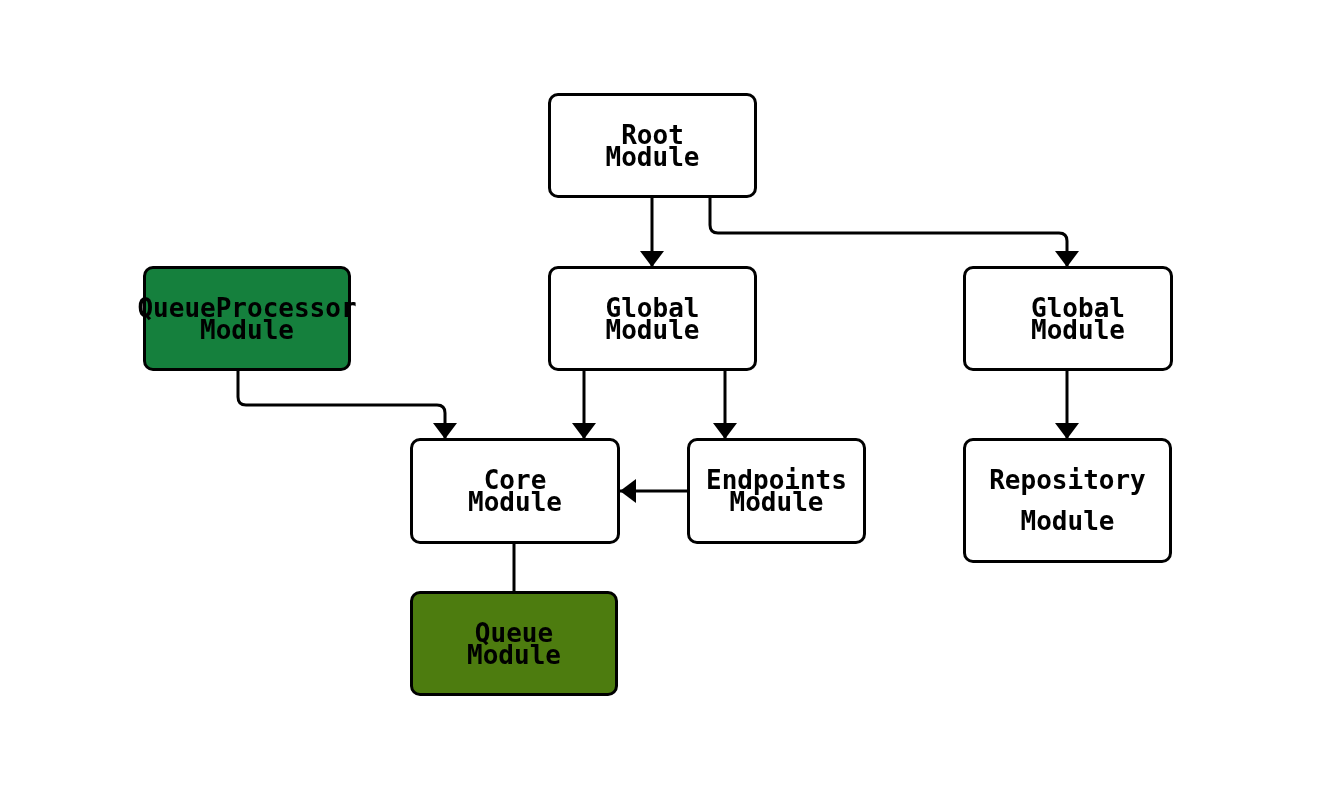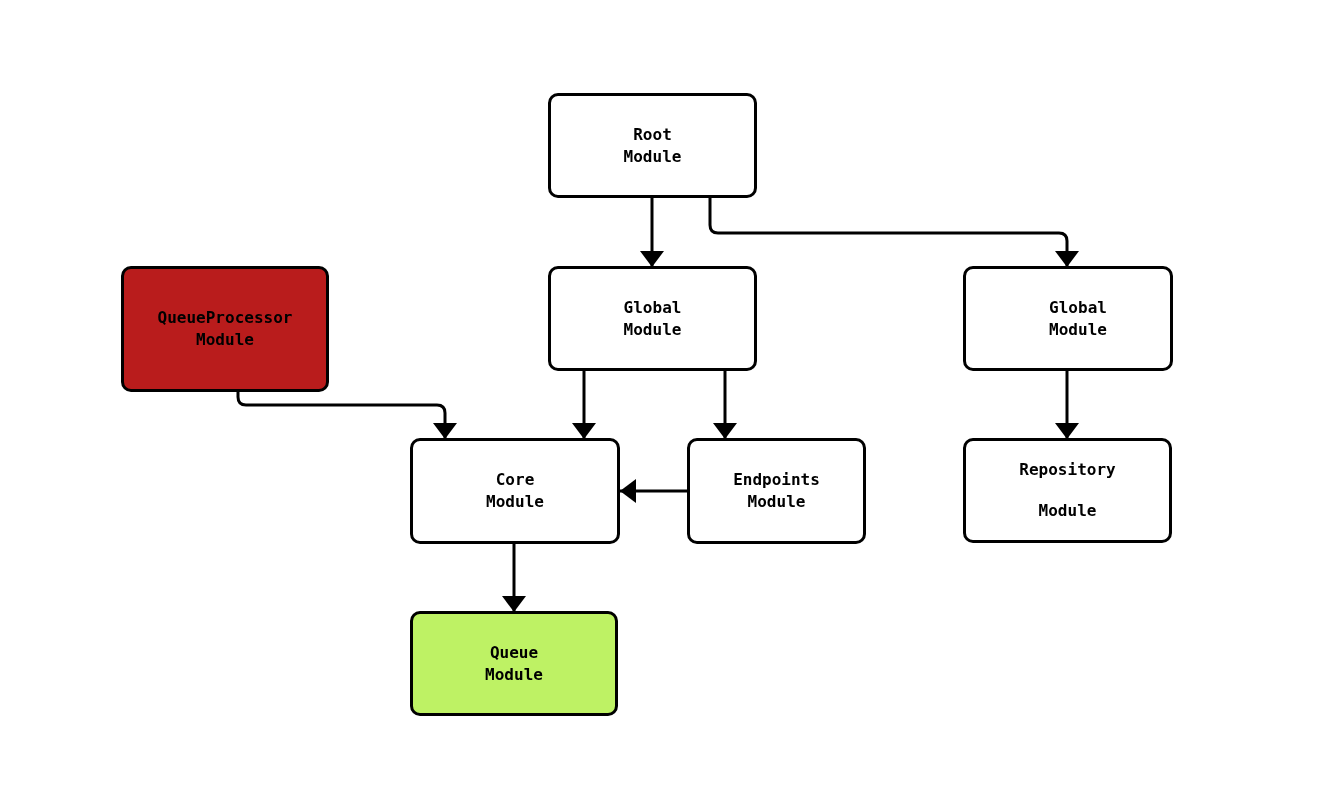--- a/index.html
+++ b/index.html
@@ -31,21 +31,21 @@
     position: absolute;
     box-sizing: border-box;
     border: 3px solid;
     border-radius: 10px;
     background: #ffffff;
     display: flex;
     flex-direction: column;
     align-items: center;
     justify-content: center;
     font-weight: bold;
-    font-size: 16px;
+    font-size: 26px;
     line-height: 22px;
     text-align: center;
     letter-spacing: 0px;
   }
   .node-label-line {
     white-space: pre;
   }
 </style>
 </head>
 <body>
@@ -66,41 +66,41 @@
         <path d="M687,491 L621,491" class="edge" marker-end="url(#arrowhead)"></path>
         <path d="M1067,371 L1067,438" class="edge" marker-end="url(#arrowhead)"></path>
         <path d="M514,544 L514,611" class="edge" marker-end="url(#arrowhead)"></path>
       </g>
   </svg>
 
 <div class="node" style="left: 548px; top: 93px; width: 209px; height: 105px; border-color: rgb(0, 0, 0); background: rgb(255, 255, 255);">
       <div class="node-label-line">Root</div>
       <div class="node-label-line">Module</div>
     </div>
-    <div class="node" style="left: 121px; top: 266px; width: 208px; height: 126px; border-color: rgb(0, 0, 0); background: #b91c1c;">
+    <div class="node" style="left: 143px; top: 266px; width: 208px; height: 105px; border-color: rgb(0, 0, 0); background: #15803d;">
       <div class="node-label-line">QueueProcessor</div>
       <div class="node-label-line">Module</div>
     </div>
     <div class="node" style="left: 548px; top: 266px; width: 209px; height: 105px; border-color: rgb(0, 0, 0); background: rgb(255, 255, 255);">
       <div class="node-label-line">Global</div>
       <div class="node-label-line">Module</div>
     </div>
     <div class="node" style="left: 963px; top: 266px; width: 210px; height: 105px; border-color: rgb(0, 0, 0); background: rgb(255, 255, 255); padding-left: 20px;">
       <div class="node-label-line">Global</div>
       <div class="node-label-line">Module</div>
     </div>
     <div class="node" style="left: 410px; top: 438px; width: 210px; height: 106px; border-color: rgb(0, 0, 0); background: rgb(255, 255, 255);">
       <div class="node-label-line">Core</div>
       <div class="node-label-line">Module</div>
     </div>
     <div class="node" style="left: 687px; top: 438px; width: 179px; height: 106px; border-color: rgb(0, 0, 0); background: rgb(255, 255, 255);">
       <div class="node-label-line">Endpoints</div>
       <div class="node-label-line">Module</div>
     </div>
-    <div class="node" style="left: 963px; top: 438px; width: 209px; height: 105px; border-color: rgb(0, 0, 0); background: rgb(255, 255, 255); gap: 19px;">
+    <div class="node" style="left: 963px; top: 438px; width: 209px; height: 125px; border-color: rgb(0, 0, 0); background: rgb(255, 255, 255); gap: 19px;">
       <div class="node-label-line">Repository</div>
       <div class="node-label-line">Module</div>
     </div>
-    <div class="node" style="left: 410px; top: 611px; width: 208px; height: 105px; border-color: rgb(0, 0, 0); background: #bef264;">
+    <div class="node" style="left: 410px; top: 591px; width: 208px; height: 105px; border-color: rgb(0, 0, 0); background: #4d7c0f;">
       <div class="node-label-line">Queue</div>
       <div class="node-label-line">Module</div>
     </div>
   </div>
 
 </body></html>

